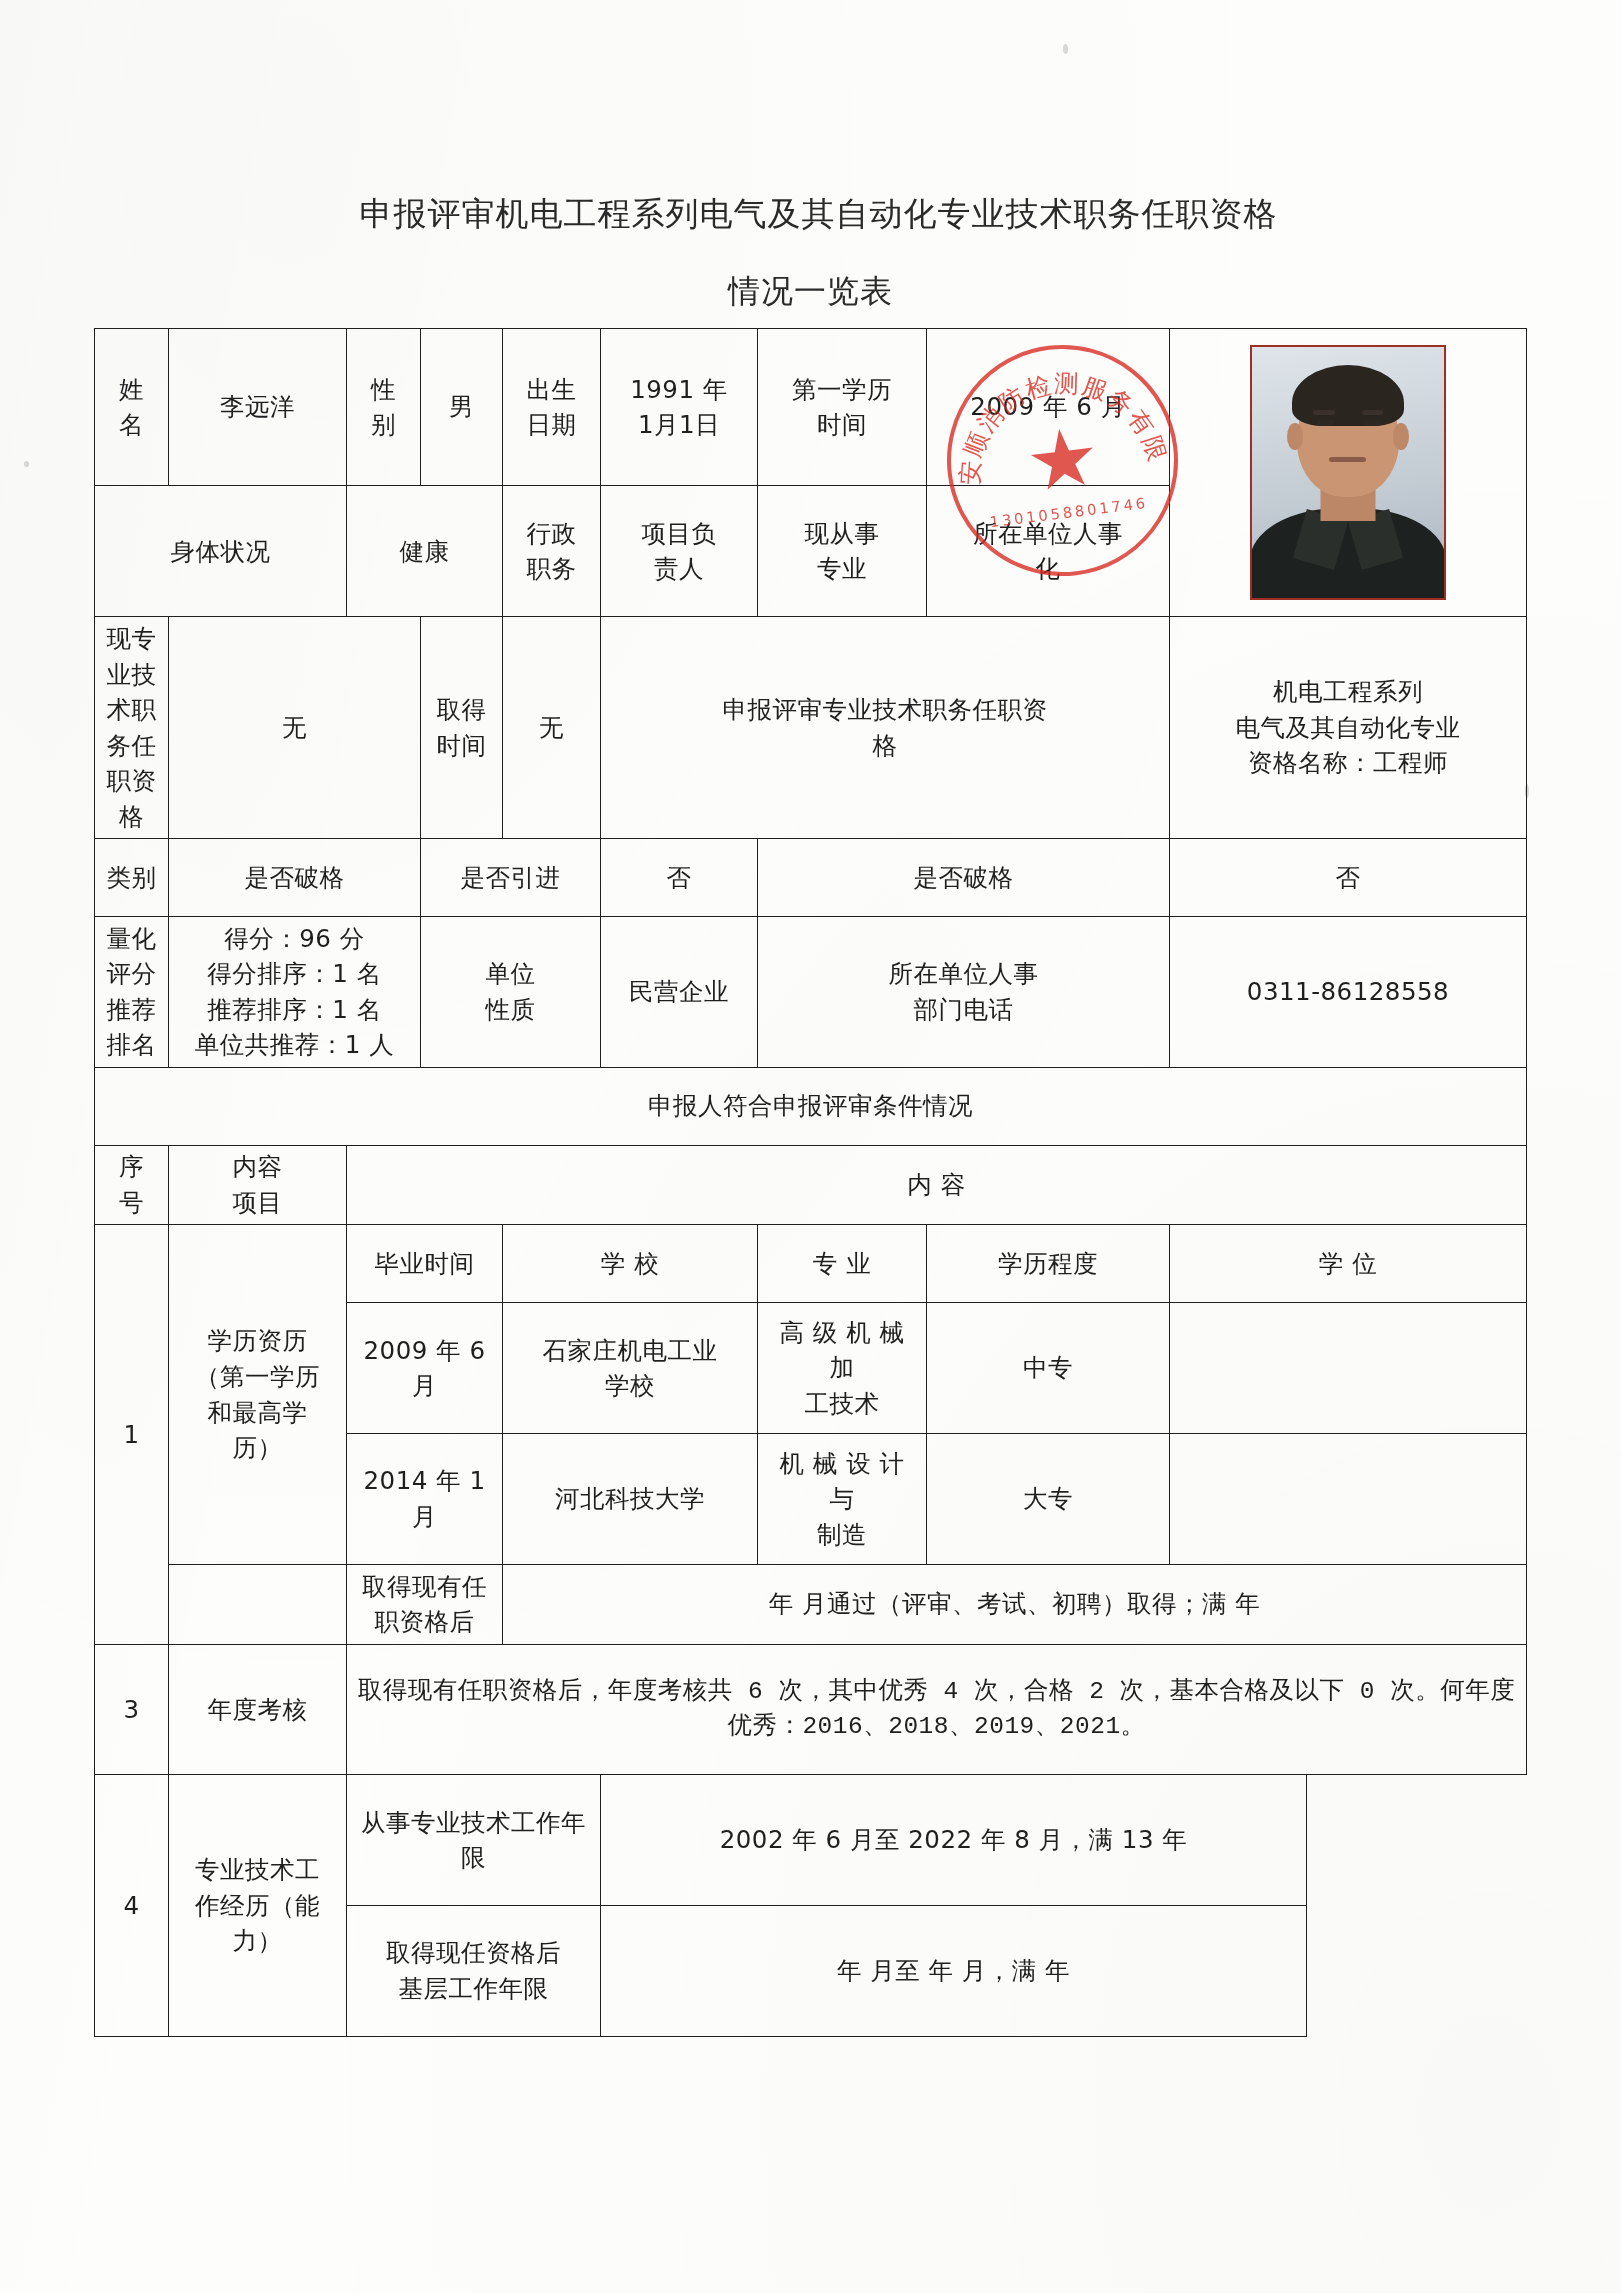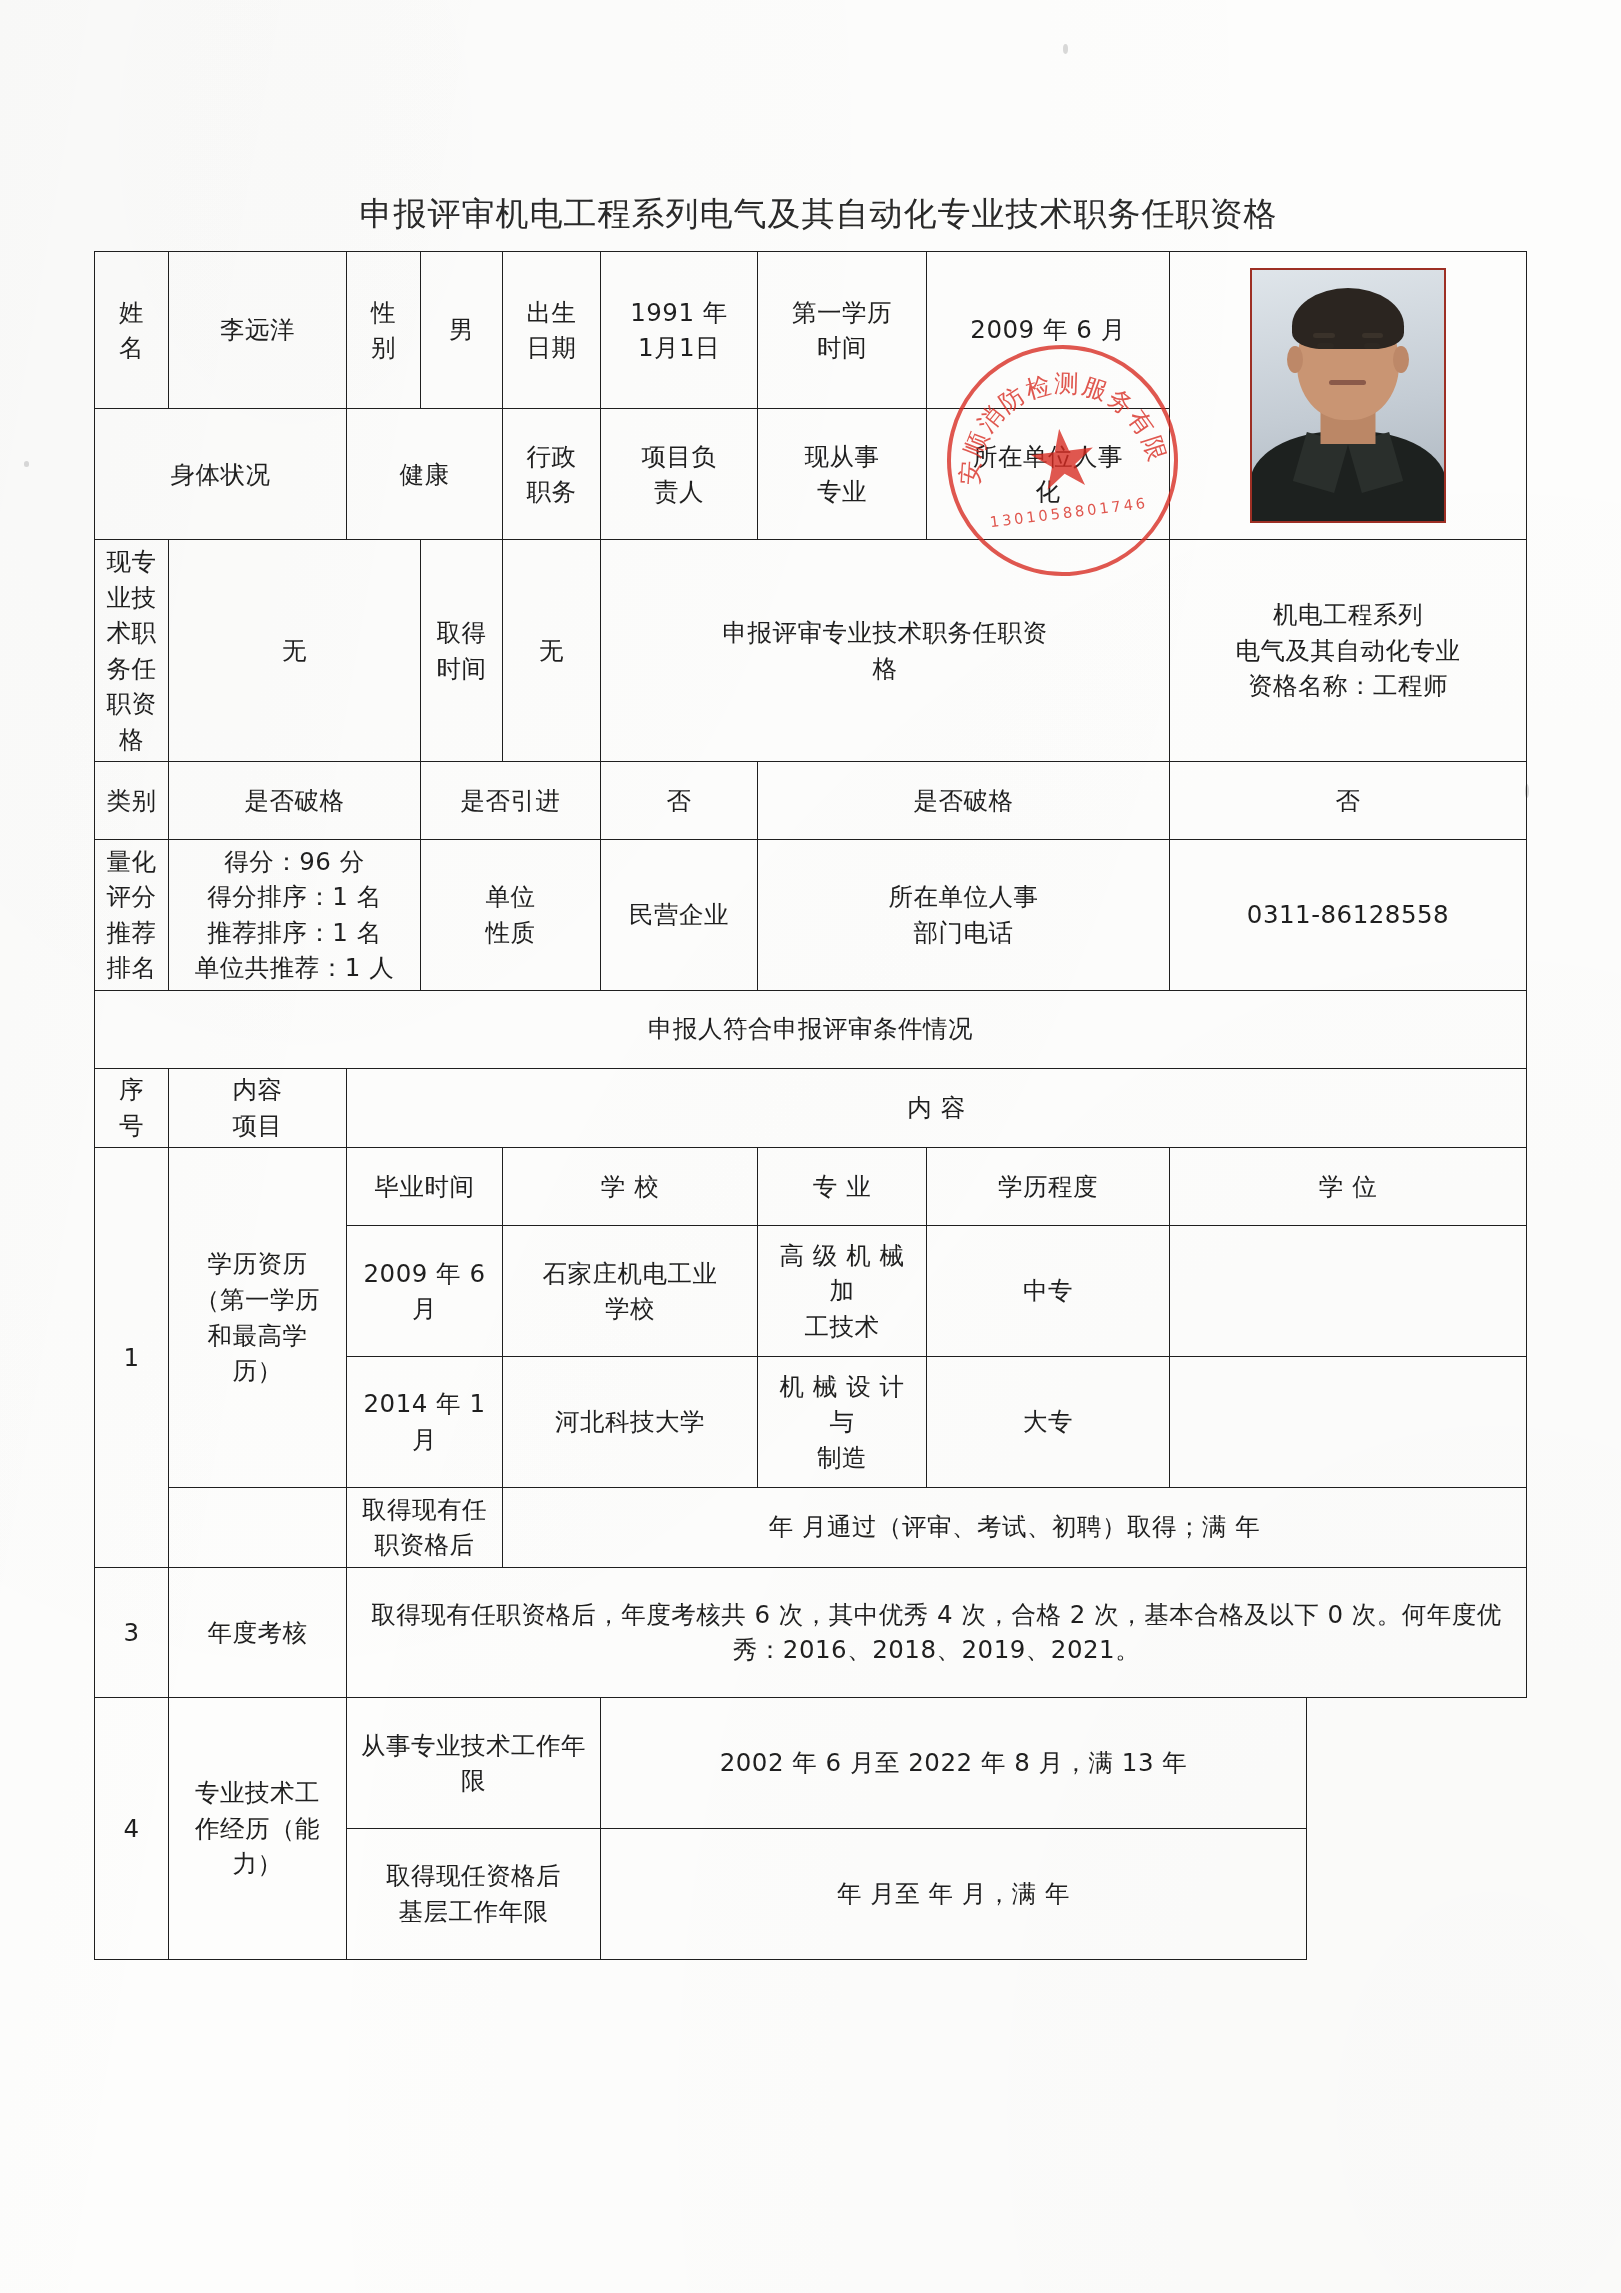--- a/index.html
+++ b/index.html
@@ -92,21 +92,21 @@
     line-height: 1.45;
     letter-spacing: 0.5px;
   }
   td.tall  { height: 149px; }
   td.mid   { height: 122px; }
   td.short { height: 69px; }
   td.left  { text-align: left; padding-left: 15.7px; }
   td.narrow-label { line-height: 1.5; }
 
   .cell-lines { line-height: 1.55; }
-  .body-text { font-size: 24.5px; line-height: 1.95; text-align: left; }
+  .body-text { font-size: 24.5px; line-height: 1.95; text-align: left; font-family: Liberation Mono, monospace; }
 
   
   .photo-cell { padding: 0; position: relative; }
   .photo-wrap {
     width: 100%; height: 100%;
     display: flex; align-items: center; justify-content: center;
     padding: 7.8px 9.8px; box-sizing: border-box;
   }
   .photo {
     width: 192px; height: 251px;
@@ -211,20 +211,21 @@
 
 <div class="page"></div>
 <div class="scan-noise"></div>
 <div class="edge-mark" style="left:1063px;top:44px;width:4.9px;height:9.8px;"></div>
 <div class="edge-mark" style="left:1525px;top:784px;width:3.9px;height:13.7px;"></div>
 <div class="edge-mark" style="left:23.5px;top:461px;width:5.9px;height:5.9px;"></div>
 
 <div class="content">
 
   <div class="title-main">申报评审机电工程系列电气及其自动化专业技术职务任职资格</div>
+  <div class="title-sub">情况一览表</div>
 
 
   <table class="form">
     <colgroup>
       <col style="width:74px">
       <col style="width:178px">
       <col style="width:74px">
       <col style="width:82px">
       <col style="width:98px">
       <col style="width:157px">

